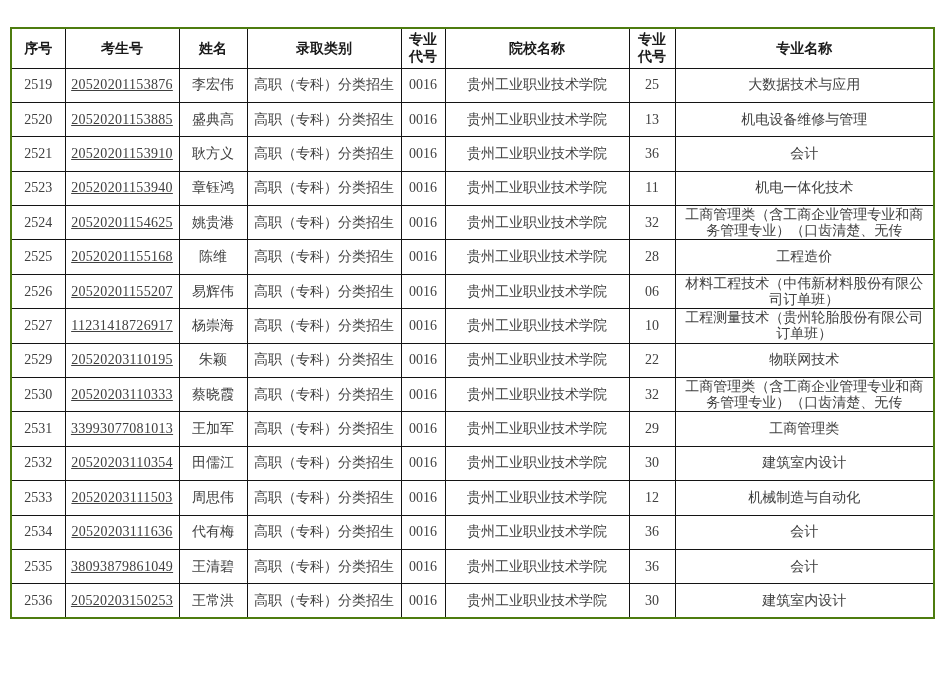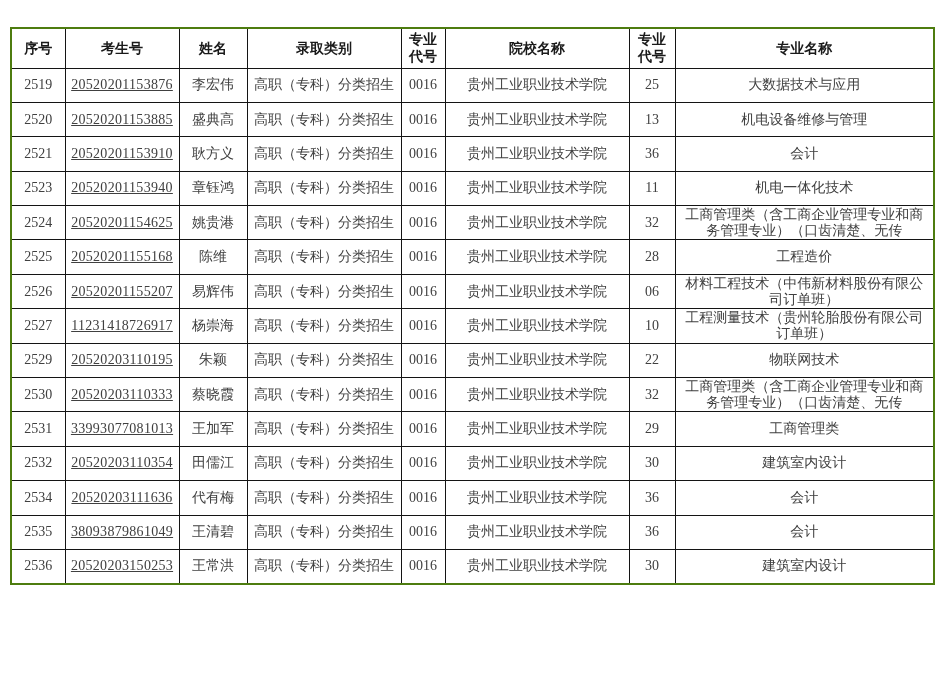--- a/index.html
+++ b/index.html
@@ -204,20 +204,30 @@
           <td class="c-xh">2532</td>
           <td class="c-ksh">20520203110354</td>
           <td class="c-xm">田儒江</td>
           <td class="c-lqlb">高职（专科）分类招生</td>
           <td class="c-yxdh">0016</td>
           <td class="c-yxmc">贵州工业职业技术学院</td>
           <td class="c-zydh">30</td>
           <td class="c-zymc">建筑室内设计</td>
         </tr>
         <tr>
+          <td class="c-xh">2533</td>
+          <td class="c-ksh">20520203111503</td>
+          <td class="c-xm">周思伟</td>
+          <td class="c-lqlb">高职（专科）分类招生</td>
+          <td class="c-yxdh">0016</td>
+          <td class="c-yxmc">贵州工业职业技术学院</td>
+          <td class="c-zydh">12</td>
+          <td class="c-zymc">机械制造与自动化</td>
+        </tr>
+        <tr>
           <td class="c-xh">2534</td>
           <td class="c-ksh">20520203111636</td>
           <td class="c-xm">代有梅</td>
           <td class="c-lqlb">高职（专科）分类招生</td>
           <td class="c-yxdh">0016</td>
           <td class="c-yxmc">贵州工业职业技术学院</td>
           <td class="c-zydh">36</td>
           <td class="c-zymc">会计</td>
         </tr>
         <tr>

